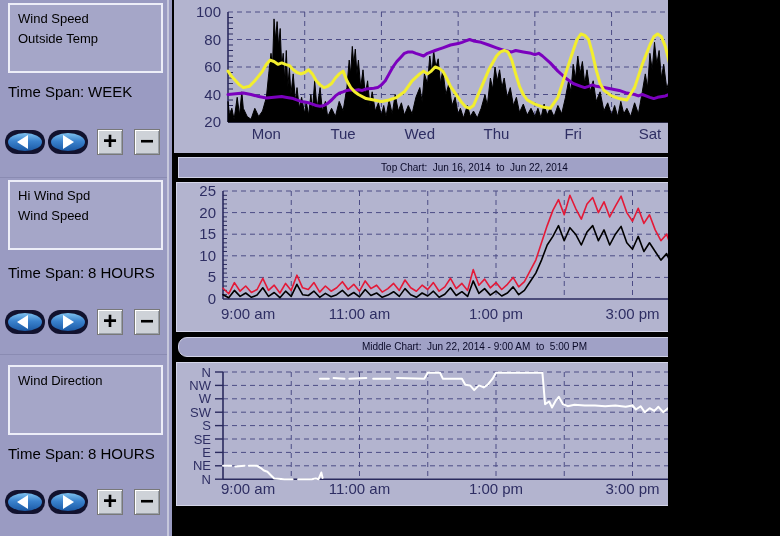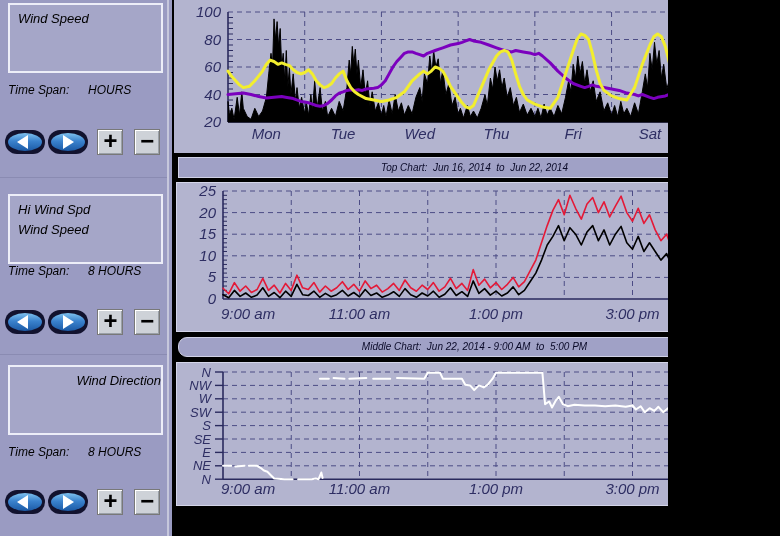--- a/index.html
+++ b/index.html
@@ -1,25 +1,25 @@
 <!DOCTYPE html>
 <html><head>
 <meta charset="utf-8">
 <style>
   html,body{margin:0;padding:0;background:#000;}
   #window{position:relative;width:668px;height:536px;overflow:hidden;
-          font-family:"Liberation Sans",sans-serif;background:#000;font-style:italic;}
+          font-family:"Liberation Sans",sans-serif;background:#000;}
   
   #sidebar{position:absolute;left:0;top:0;width:172px;height:536px;background:#9a9bc2;}
   #sidebar::after{content:"";position:absolute;right:3px;top:0;width:2px;height:536px;background:#c6c7dc;}
   .side-sep{position:absolute;left:0;width:169px;height:1px;background:#8a8bb2;}
   .legend-box{position:absolute;left:8px;width:155px;height:70px;background:#a5a6c8;
               border:2px solid #edeef8;box-sizing:border-box;padding:4px 0 0 8px;
               font-size:13px;line-height:1.5;color:#000;overflow:hidden;}
-  .timespan{position:absolute;left:8px;width:160px;font-size:12px;color:#000;display:flex;}
+  .timespan{position:absolute;left:8px;width:160px;font-size:15px;color:#000;display:flex;}
   .timespan .lbl{width:80px;}
   .btn-oval{position:absolute;width:40px;height:24px;background:#12122e;border-radius:12px;cursor:pointer;}
   .btn-oval .inner{position:absolute;left:3px;top:3px;width:34px;height:18px;border-radius:50%;
                    background:linear-gradient(180deg,#7fc2ef 0%,#3a82cd 45%,#1c5aa5 100%);}
   .tri{position:absolute;top:5px;width:0;height:0;border-top:7px solid transparent;border-bottom:7px solid transparent;}
   .tri-left{left:12px;border-right:11px solid #fff;}
   .tri-right{left:15px;border-left:11px solid #fff;}
   .btn-square{position:absolute;width:26px;height:26px;background:#ced2d8;border:1px solid #787878;
               box-sizing:border-box;box-shadow:inset 1px 1px 0 #fff,inset -1px -1px 0 #9aa0a8;
               color:#000;font-size:24px;font-weight:bold;text-align:center;line-height:21px;cursor:pointer;}
@@ -37,60 +37,61 @@
 </style>
 </head>
 <body>
 
 <div id="window">
 
   <div id="sidebar">
 
     <div class="legend-box" style="top:3px;">
         <div>Wind Speed</div>
+        <div>Outside Temp</div>
       </div>
     <div class="timespan" style="top:83px;">
       <span class="lbl">Time Span:</span>
-      <span>HOURS</span>
+      <span>WEEK</span>
     </div>
     <div class="btn-oval" style="left:5px;top:130px;">
       <span class="inner"></span>
       <span class="tri tri-left"></span>
     </div>
     <div class="btn-oval" style="left:48px;top:130px;">
       <span class="inner"></span>
       <span class="tri tri-right"></span>
     </div>
     <div class="btn-square" style="left:97px;top:129px;">+</div>
     <div class="btn-square" style="left:134px;top:129px;">−</div>
 
     <div class="side-sep" style="top:177px;"></div>
 
-    <div class="legend-box" style="top:194px;">
+    <div class="legend-box" style="top:180px;">
         <div>Hi Wind Spd</div>
         <div>Wind Speed</div>
       </div>
     <div class="timespan" style="top:264px;">
       <span class="lbl">Time Span:</span>
       <span>8 HOURS</span>
     </div>
     <div class="btn-oval" style="left:5px;top:310px;">
       <span class="inner"></span>
       <span class="tri tri-left"></span>
     </div>
     <div class="btn-oval" style="left:48px;top:310px;">
       <span class="inner"></span>
       <span class="tri tri-right"></span>
     </div>
     <div class="btn-square" style="left:97px;top:309px;">+</div>
     <div class="btn-square" style="left:134px;top:309px;">−</div>
 
     <div class="side-sep" style="top:354px;"></div>
 
-    <div class="legend-box" style="top:365px;text-align:right;">
+    <div class="legend-box" style="top:365px;">
         <div>Wind Direction</div>
       </div>
     <div class="timespan" style="top:445px;">
       <span class="lbl">Time Span:</span>
       <span>8 HOURS</span>
     </div>
     <div class="btn-oval" style="left:5px;top:490px;">
       <span class="inner"></span>
       <span class="tri tri-left"></span>
     </div>

